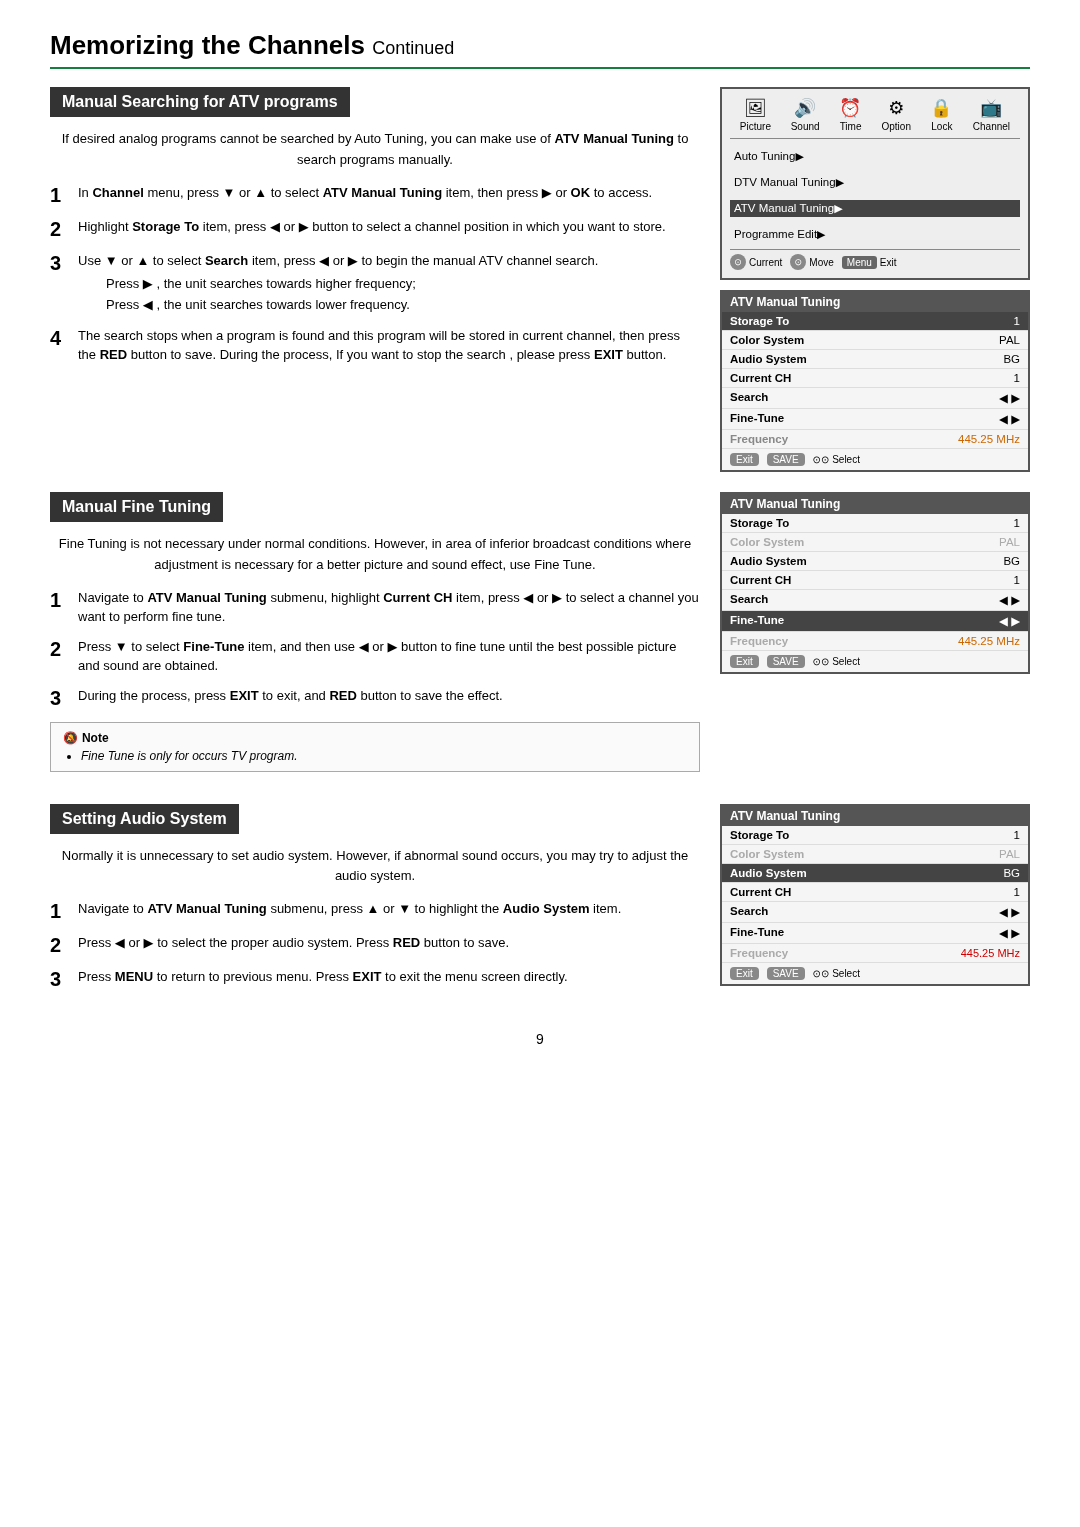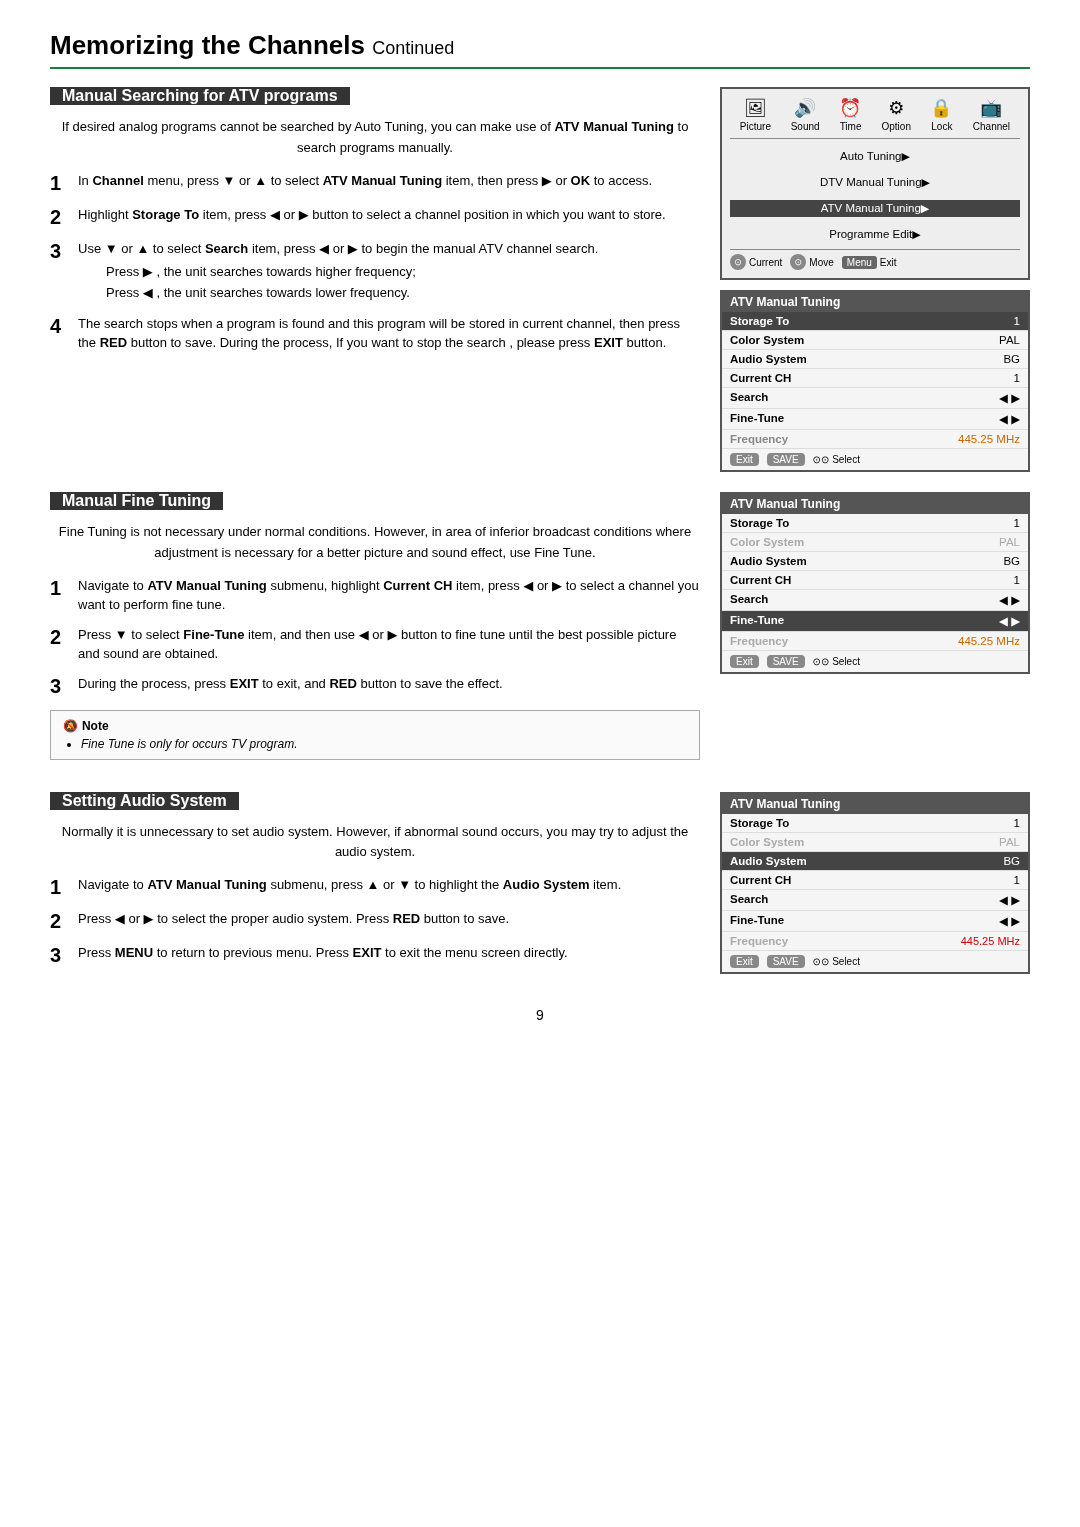--- a/index.html
+++ b/index.html
@@ -25,21 +25,21 @@
       font-size: 18px;
       font-weight: normal;
     }
 
     
     .section-header {
       background: #333;
       color: #fff;
       font-size: 16px;
       font-weight: bold;
-      padding: 0 12px;
+      padding: 6px 12px;
       margin-bottom: 12px;
       display: inline-block;
     }
 
     
     .two-col {
       display: flex;
       gap: 20px;
       margin-bottom: 20px;
     }
@@ -99,21 +99,21 @@
       flex-direction: column;
       align-items: center;
       font-size: 10px;
     }
     .tv-menu-box .menu-icons .icon-item .icon-glyph {
       font-size: 18px;
       margin-bottom: 2px;
     }
     .tv-menu-box .menu-row {
       display: flex;
-      justify-content: center;
+      justify-content: flex-start;
       padding: 2px 4px;
       font-size: 11.5px;
       margin-top: 9px;
     }
     .tv-menu-box .menu-row.highlighted {
       background: #444;
       color: #fff;
     }
     .tv-menu-box .menu-row .arrow {
       font-size: 11px;

